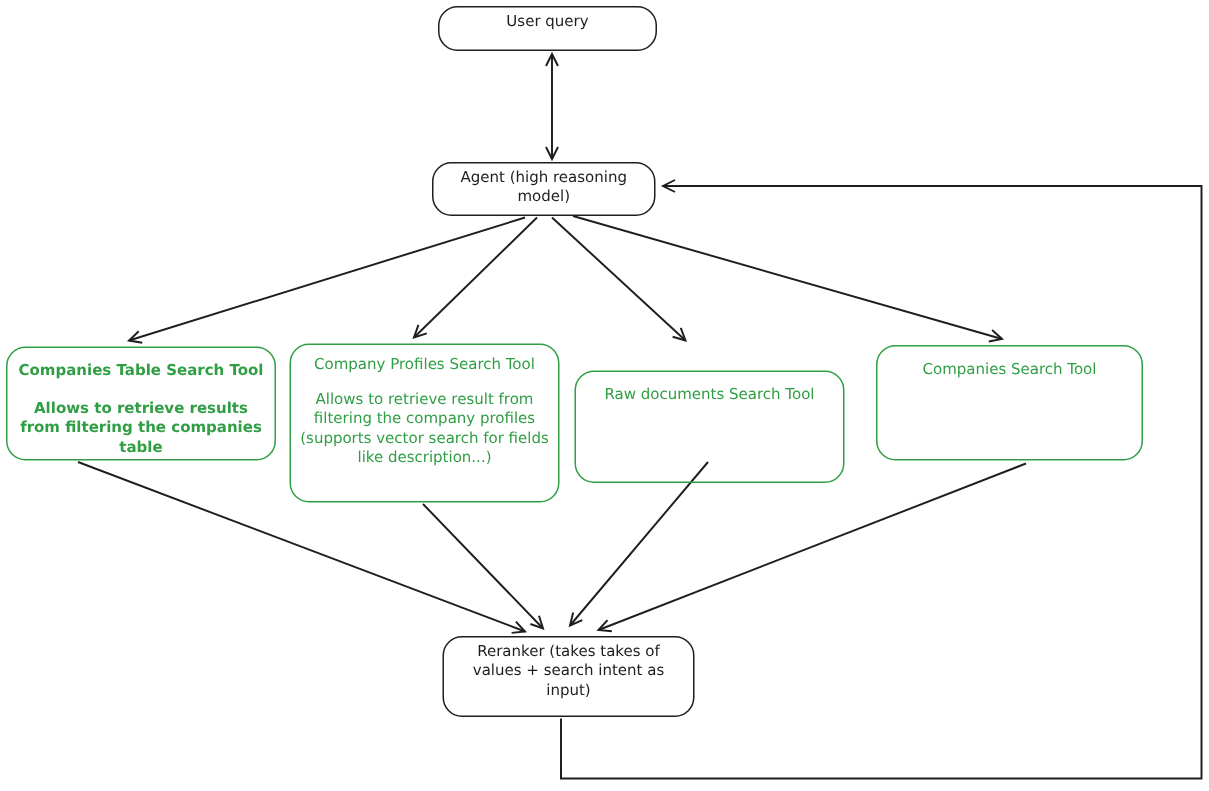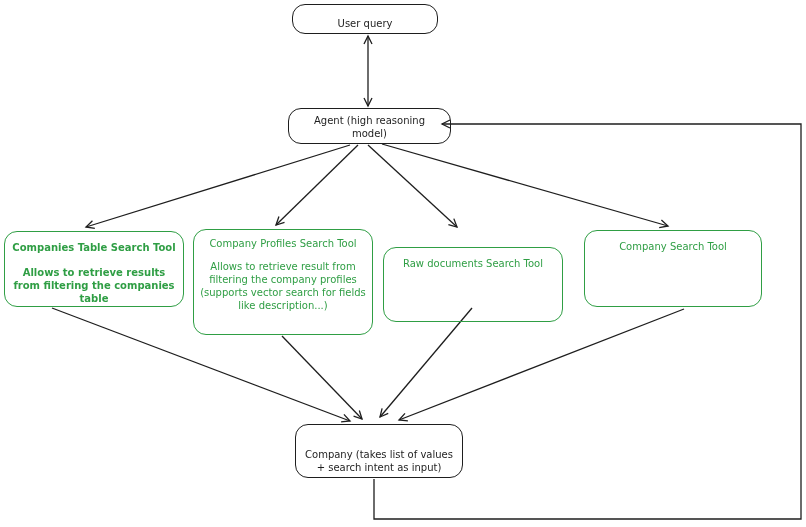--- a/index.html
+++ b/index.html
@@ -11,21 +11,21 @@
     color:#1e1e1e;
     overflow:hidden;
   }
   .edges{position:absolute;left:0;top:0;width:806px;height:527px;}
   .node{
     position:absolute;
     box-sizing:border-box;
     border:1.6px solid #1e1e1e;
     border-radius:13px;
     display:flex;flex-direction:column;
-    align-items:center;justify-content:flex-end;
+    align-items:center;justify-content:flex-start;
     text-align:center;
     font-size:10px;line-height:1.3;
     padding:3px 6px;
     background:transparent;
   }
   .node.tool{
     border-color:#2f9e44;
     color:#2f9e44;
     justify-content:flex-start;
   }
@@ -58,39 +58,39 @@
     <line x1="472" y1="308" x2="380" y2="417" stroke="#1e1e1e" stroke-width="1.3" marker-end="url(#ah)"></line>
     <line x1="684" y1="309" x2="399" y2="420" stroke="#1e1e1e" stroke-width="1.3" marker-end="url(#ah)"></line>
 
     <polyline points="374,479 374,519 801,519 801,124 442,124" fill="none" stroke="#1e1e1e" stroke-width="1.3" marker-end="url(#ah)"></polyline>
   </svg>
 
   <div class="node" style="left:292px;top:4px;width:146px;height:30px;">
     <span>User query</span>
   </div>
 
-  <div class="node" style="left:288px;top:108px;width:163px;height:36px;">
+  <div class="node" style="left:288px;top:108px;width:149px;height:36px;">
     <span>Agent (high reasoning model)</span>
   </div>
 
   <div class="node tool" style="left:4px;top:231px;width:180px;height:76px;font-weight:bold;">
     <div class="tool-title">Companies Table Search Tool</div>
     <div class="tool-desc">Allows to retrieve results from filtering the companies table</div>
   </div>
 
   <div class="node tool tall" style="left:193px;top:229px;width:180px;height:106px;">
     <div class="tool-title">Company Profiles Search Tool</div>
     <div class="tool-desc">Allows to retrieve result from filtering the company profiles (supports vector search for fields like description...)</div>
   </div>
 
   <div class="node tool" style="left:383px;top:247px;width:180px;height:75px;">
     <div class="tool-title">Raw documents Search Tool</div>
   </div>
 
   <div class="node tool" style="left:584px;top:230px;width:178px;height:77px;">
-    <div class="tool-title">Company Search Tool</div>
+    <div class="tool-title">Companies Search Tool</div>
   </div>
 
   <div class="node" style="left:295px;top:424px;width:168px;height:54px;">
-    <span>Company (takes list of values + search intent as input)</span>
+    <span>Reranker (takes takes of values + search intent as input)</span>
   </div>
 
 </div>
 
 </body></html>

